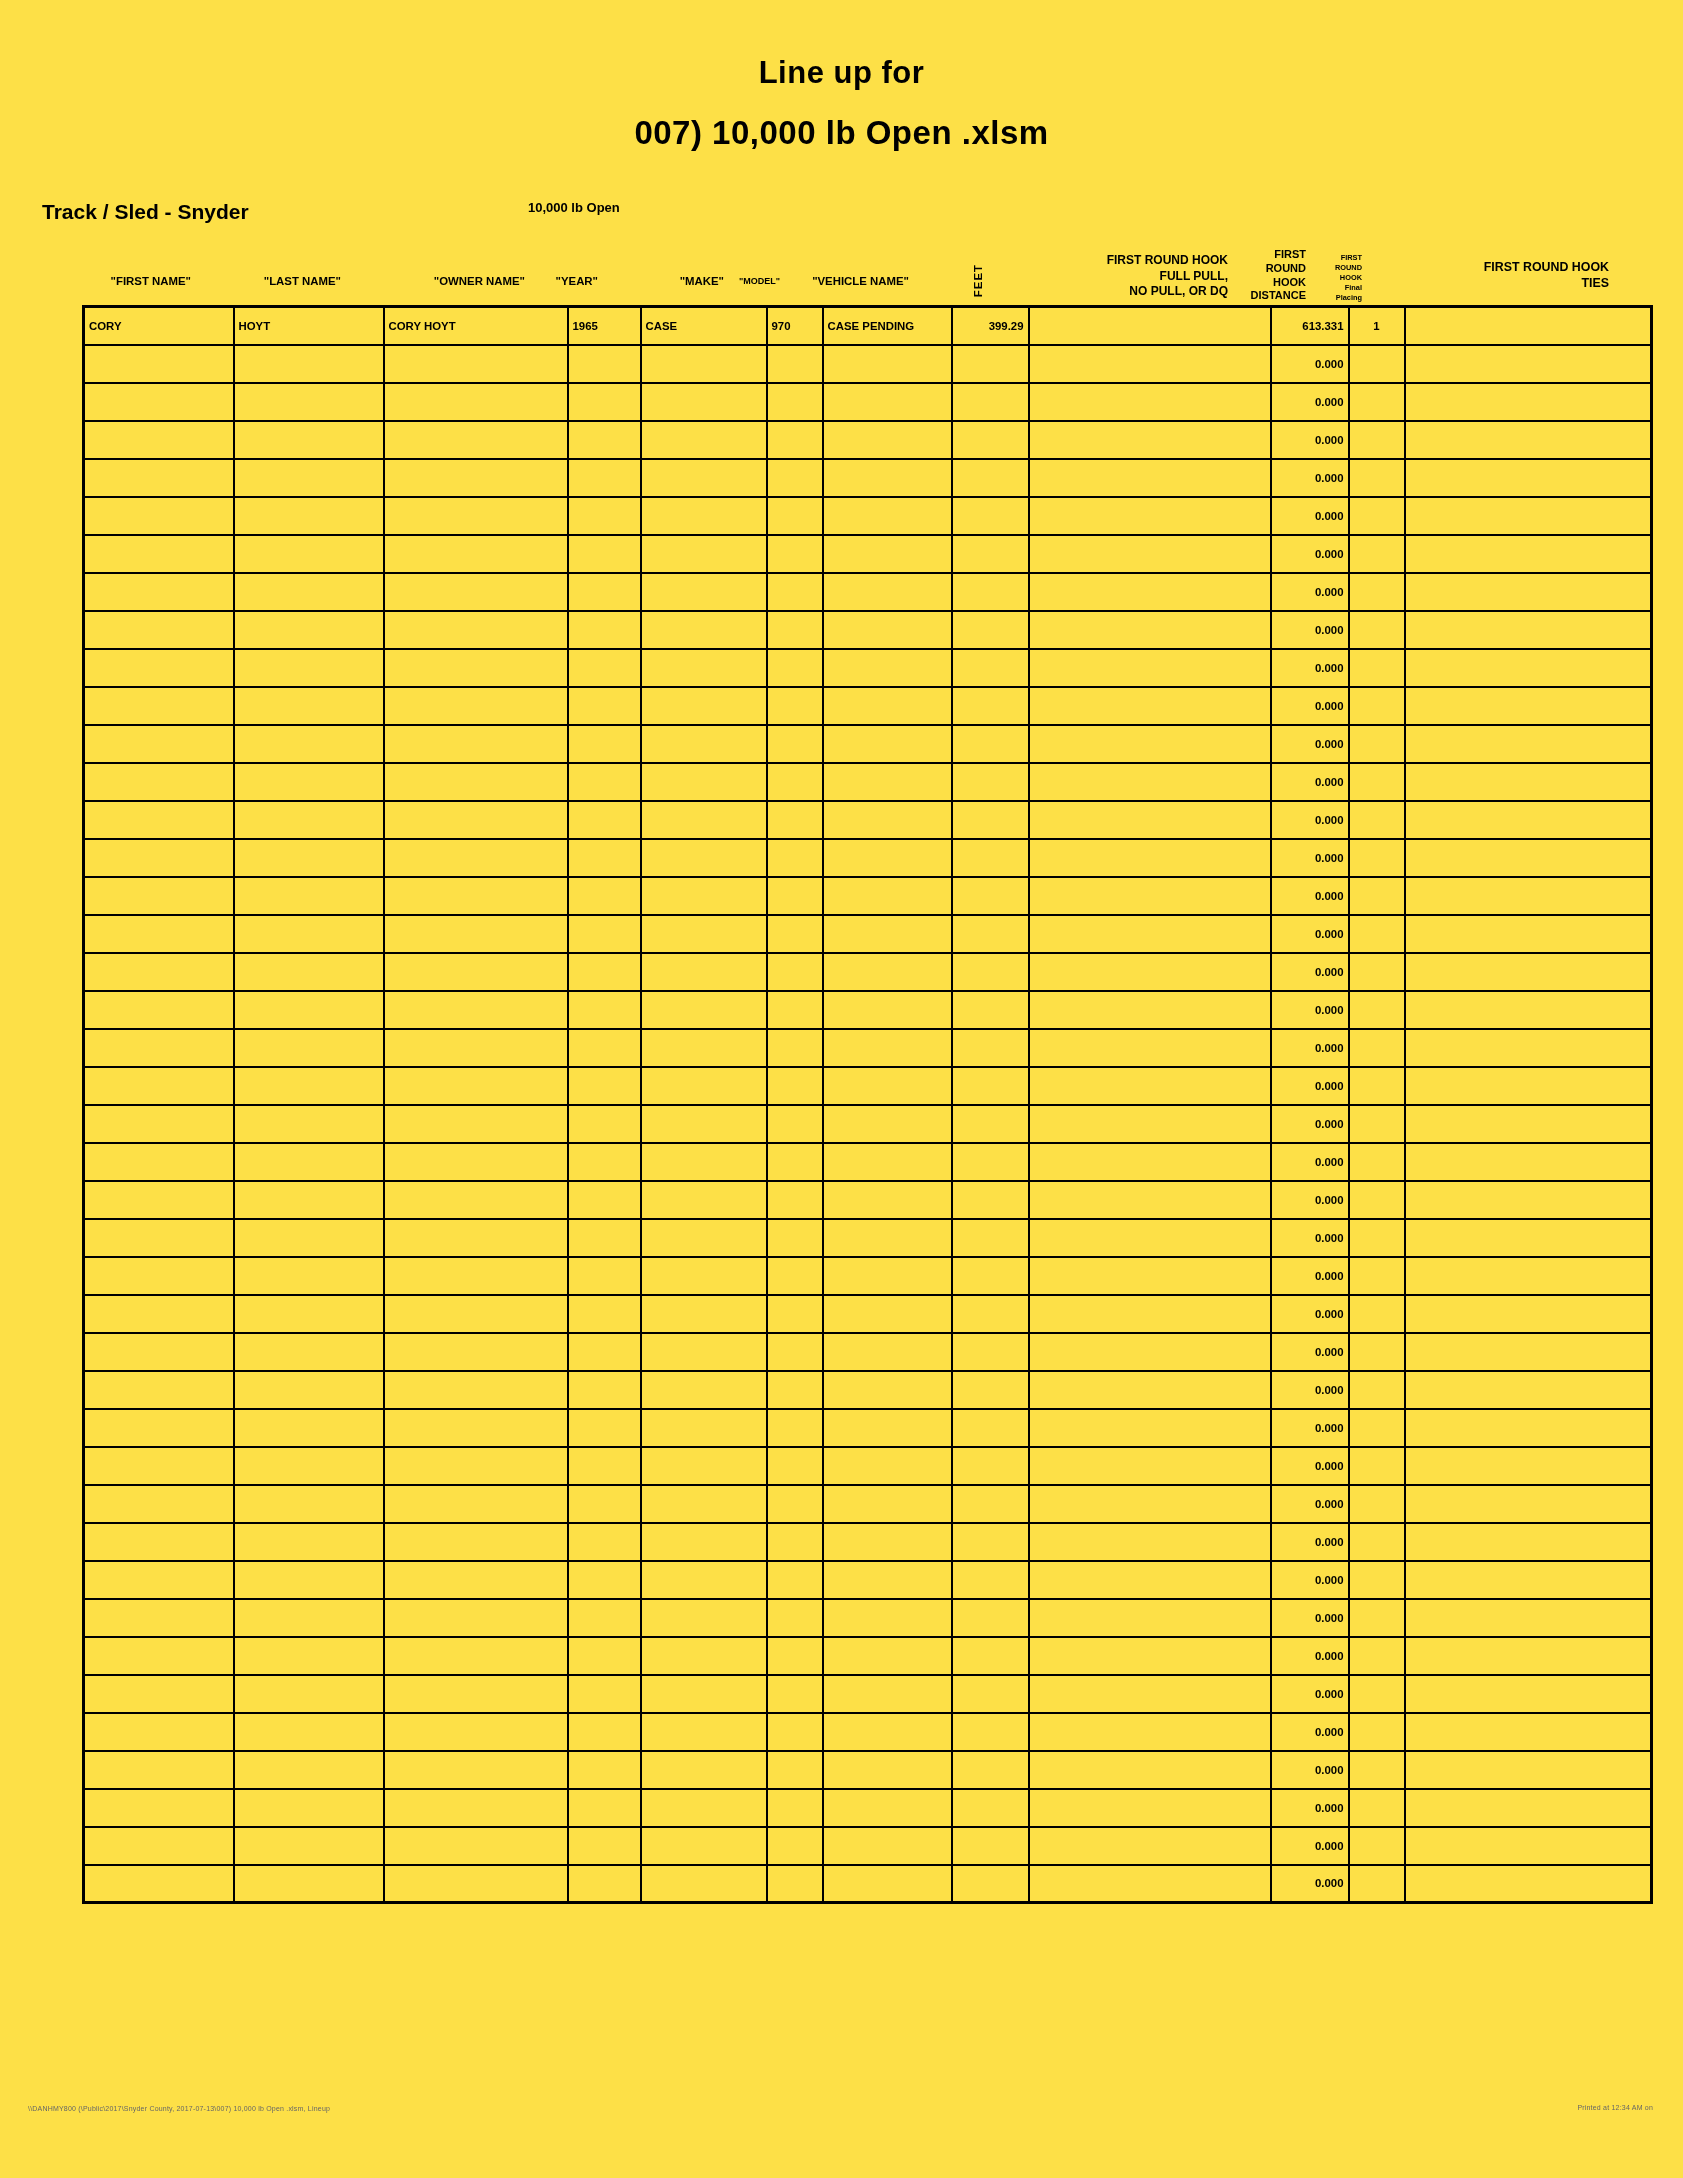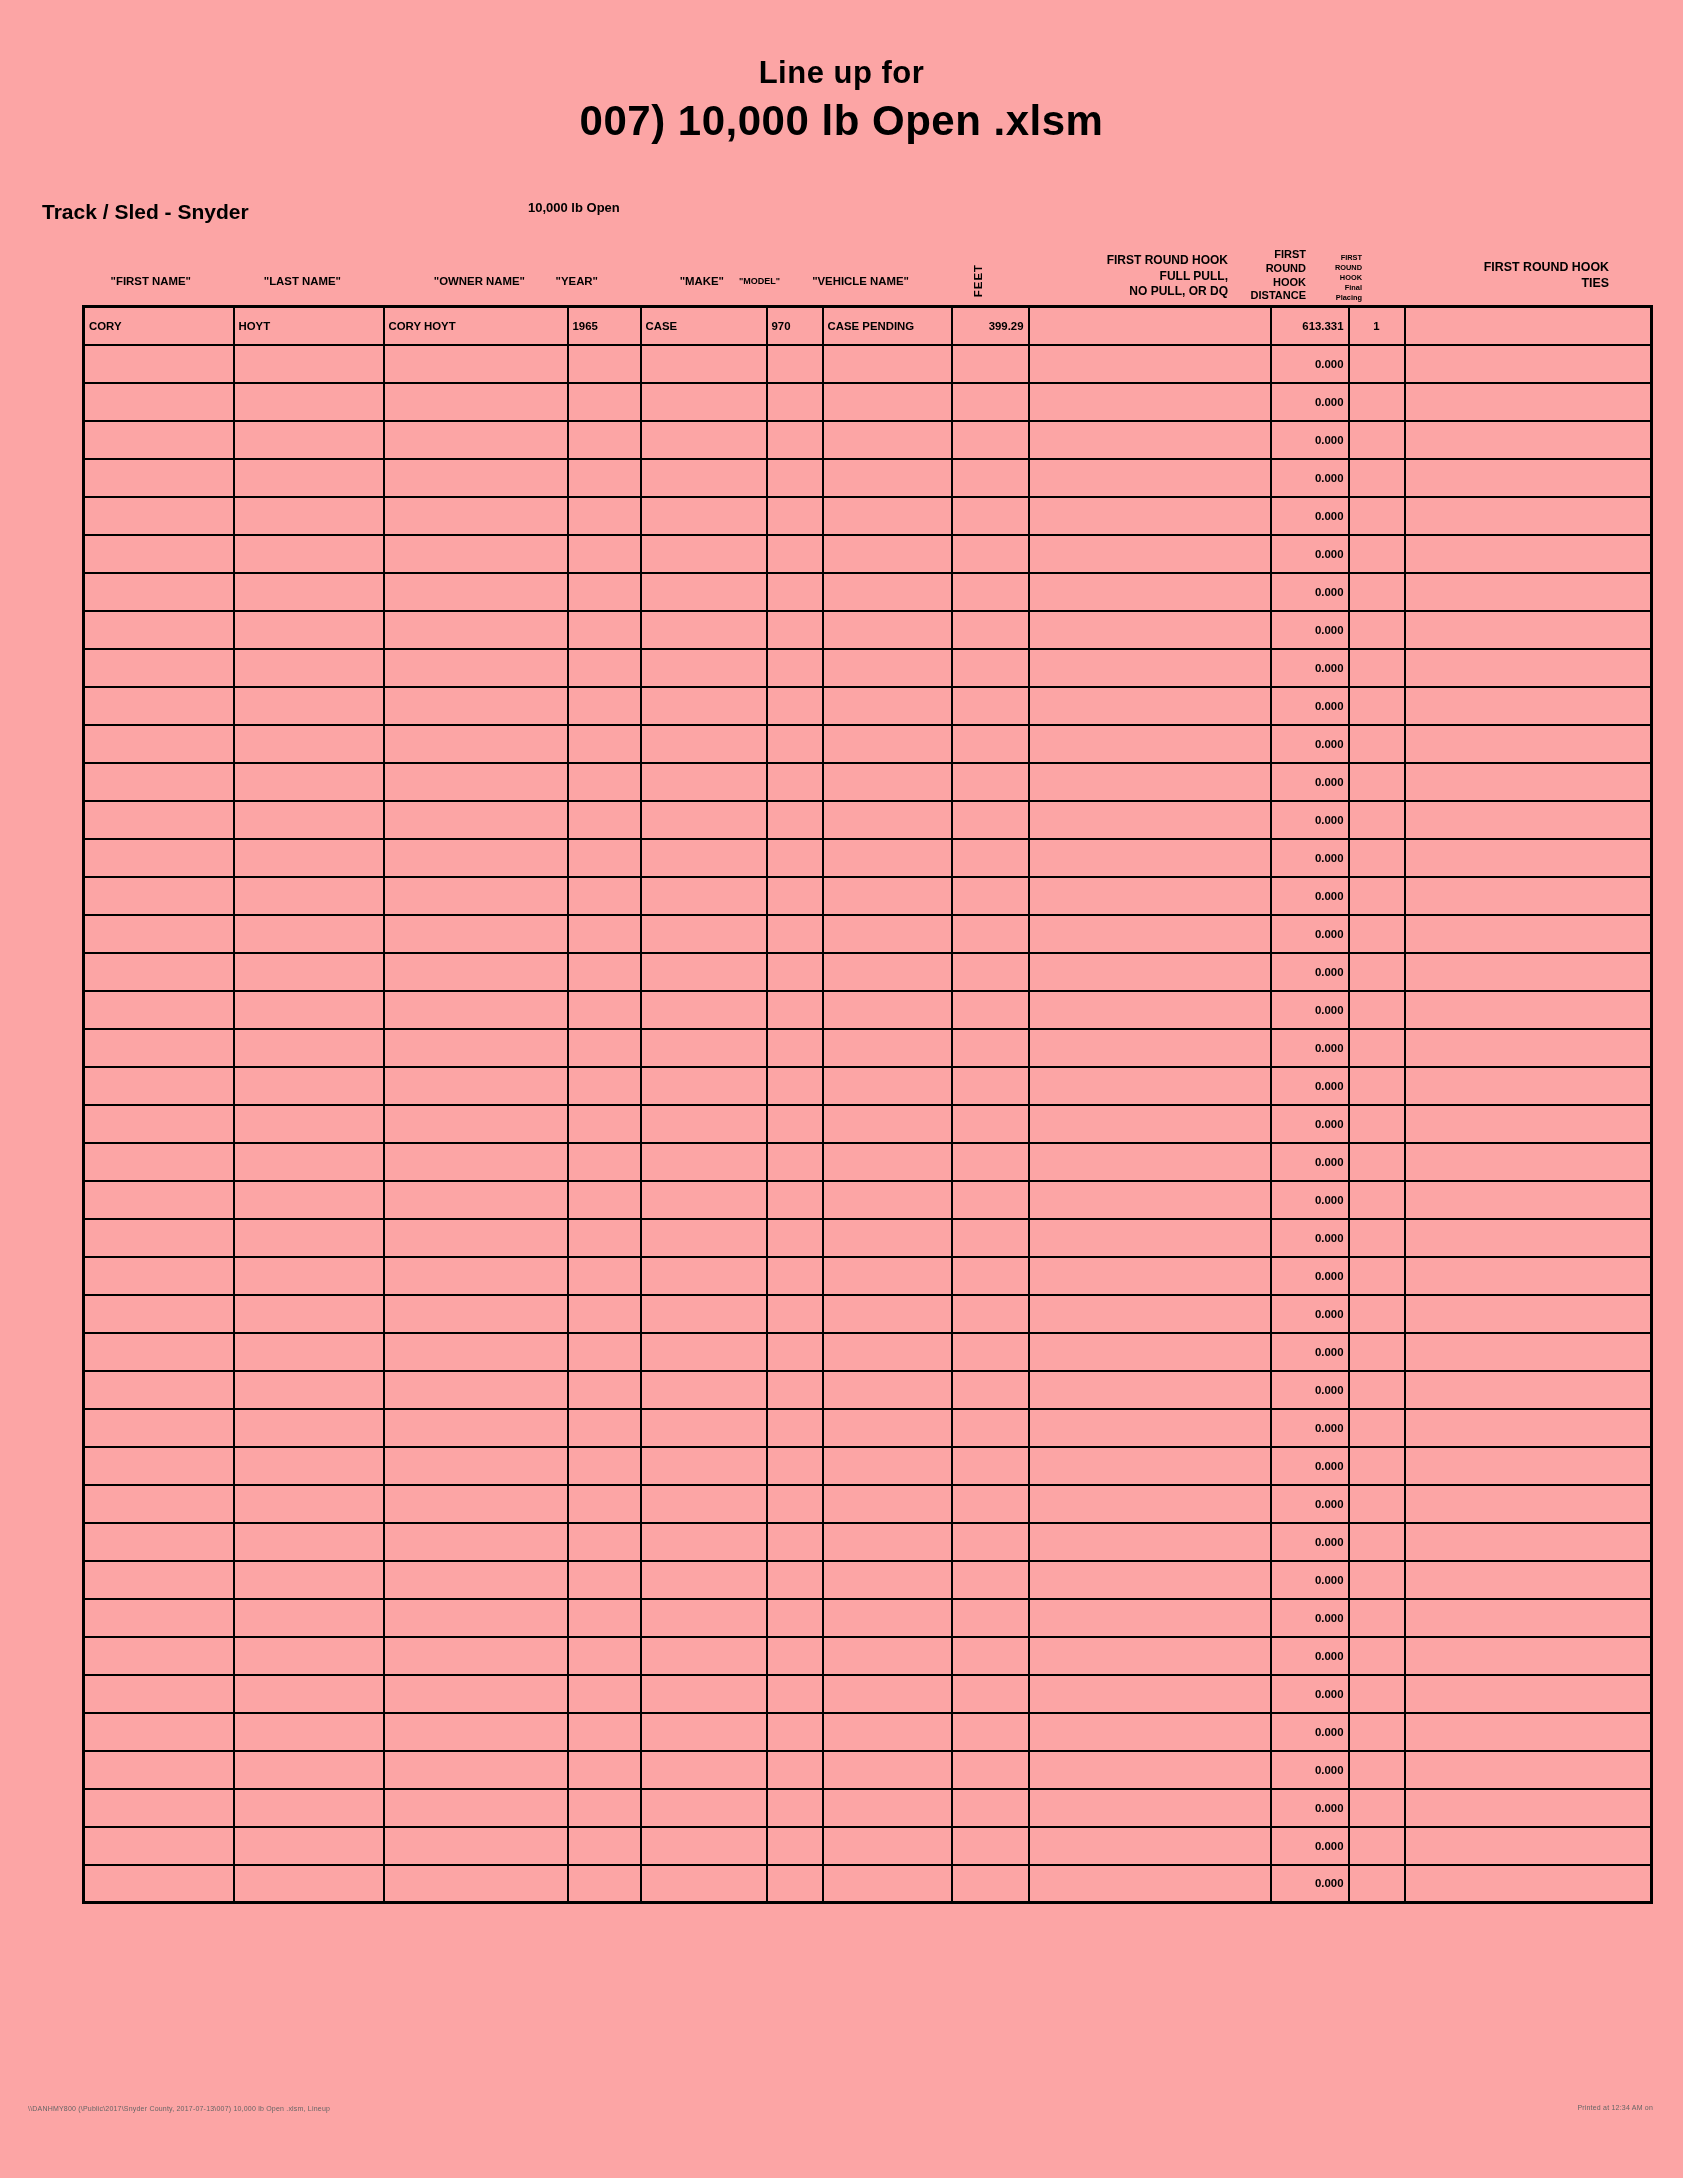--- a/index.html
+++ b/index.html
@@ -1,22 +1,22 @@
 <!DOCTYPE html>
 <html><head>
 <meta charset="utf-8">
 <style>
   html,body{margin:0;padding:0;background:#fff;}
   body{width:1683px;height:2178px;position:relative;font-family:"Liberation Sans",sans-serif;color:#000;}
-  .page{position:absolute;inset:0;background:#fca5a5;}
+  .page{position:absolute;inset:0;background:#fde047;}
 
   .title1{position:absolute;top:55px;left:0;width:1683px;text-align:center;
           font-size:31px;font-weight:bold;letter-spacing:0.5px;}
-  .title2{position:absolute;top:97px;left:0;width:1683px;text-align:center;
-          font-size:42px;font-weight:bold;letter-spacing:0.5px;}
+  .title2{position:absolute;top:114px;left:0;width:1683px;text-align:center;
+          font-size:33px;font-weight:bold;letter-spacing:0.5px;}
 
   .track-label{position:absolute;left:42px;top:200px;font-size:21px;font-weight:bold;}
   .class-label{position:absolute;left:528px;top:200px;font-size:13px;font-weight:bold;}
 
   
   .colheads{position:absolute;left:41px;top:204px;width:1569px;height:101px;
             display:flex;align-items:flex-end;}
   .hc{box-sizing:border-box;text-align:right;font-weight:bold;white-space:pre-line;
       line-height:1.3;flex:0 0 auto;}
   .hc.simple{font-size:11.4px;padding-bottom:16px;}

